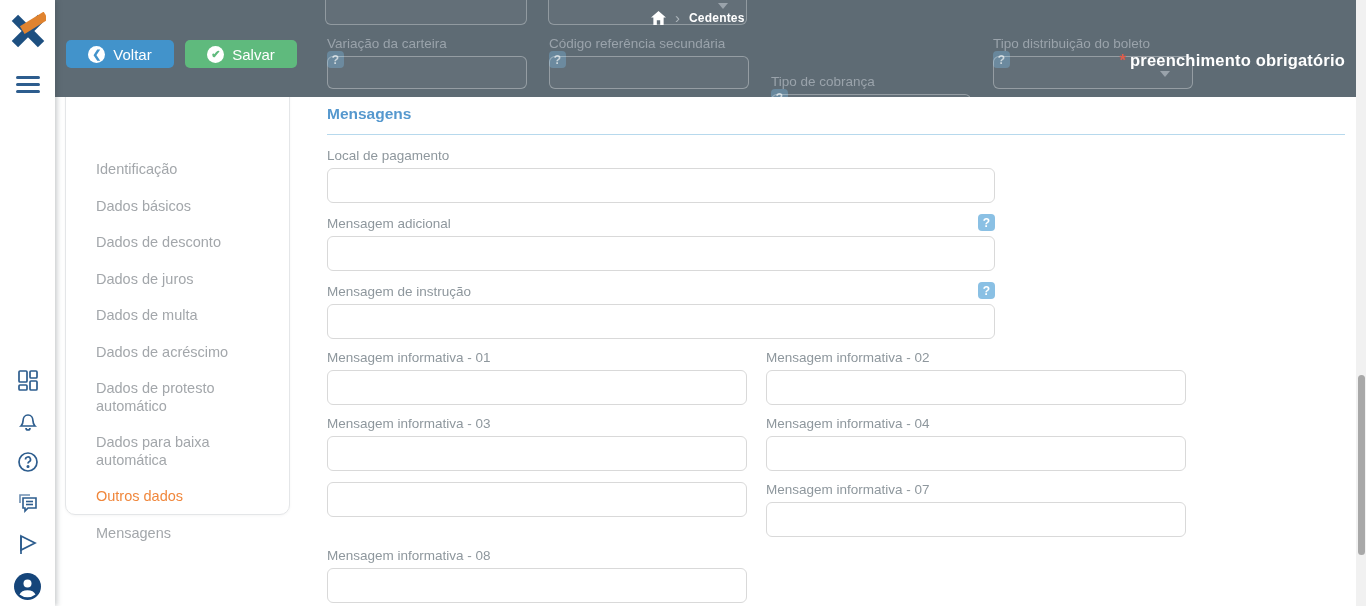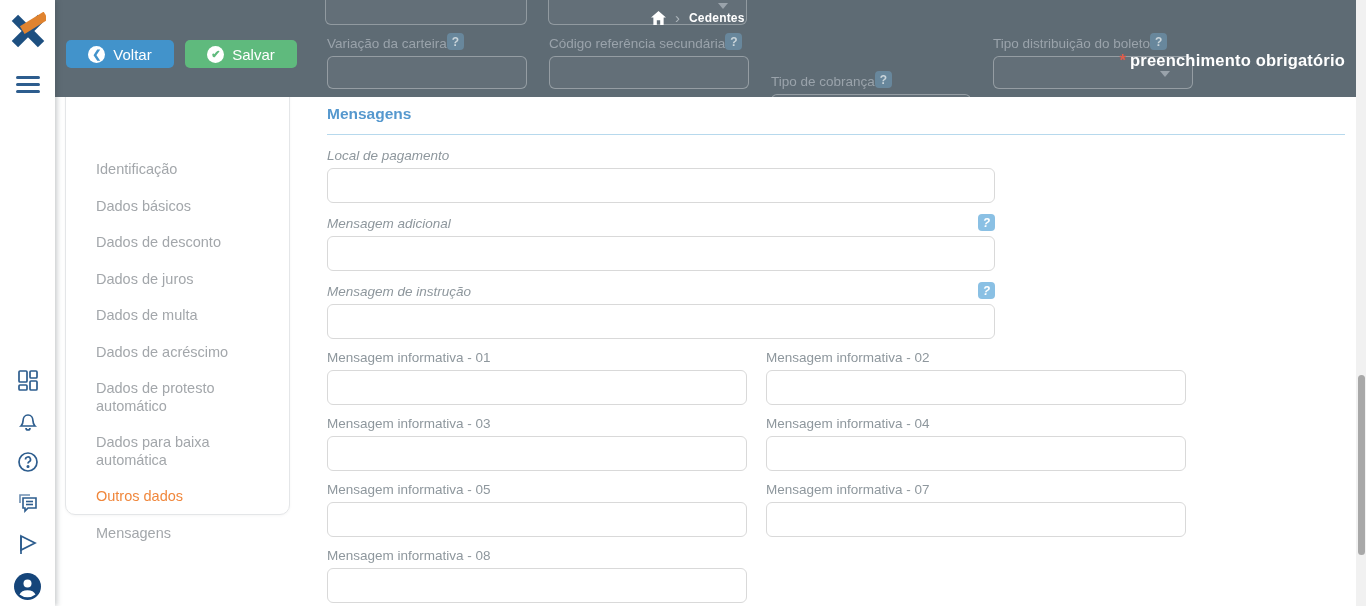--- a/index.html
+++ b/index.html
@@ -34,21 +34,21 @@
   .btn-back { left:11px; width:108px; background:#4293cb; }
   .btn-back .bic { color:#4293cb; }
   .btn-save { left:130px; width:112px; background:#5fba7d; }
   .btn-save .bic { color:#5fba7d; }
 
   .crumb { position:absolute; left:596px; top:9px; display:flex; align-items:center; gap:9px; }
   .crumb .sep { color:#aeb6bc; font-size:15px; }
   .crumb .cur { color:#fff; font-size:12px; font-weight:bold; letter-spacing:.2px; }
 
   .gfield { position:absolute; top:33px; width:200px; }
-  .gfield .glabel-row { display:flex; align-items:flex-start; height:20px; }
+  .gfield .glabel-row { display:flex; justify-content:space-between; align-items:flex-start; height:20px;flex-direction:column; }
   .gfield .glabel { color:#9aa3ab; font-size:13.5px; padding-top:3px; white-space:nowrap; }
   .gfield .gbox { margin-top:3px; height:33px; border:1px solid rgba(255,255,255,.32);
                   border-radius:6px; background:rgba(255,255,255,.03); position:relative; }
   .help { width:17px; height:17px; border-radius:4px; background:#8ac0e4; color:#fff;
           font-size:12px; font-weight:bold; display:flex; align-items:center;
           justify-content:center; flex:0 0 auto; cursor:pointer; }
   .help.ghosted { background:#68879c; color:#c9d4da; }
   .sel-arrow { position:absolute; right:22px; top:14px; width:0; height:0;
                border-left:5px solid transparent; border-right:5px solid transparent;
                border-top:6px solid #9aa3ab; }
@@ -71,21 +71,21 @@
   .sec-title { color:#5598ce; font-size:15.5px; margin-bottom:11px; }
   .sec-divider { height:1px; background:#b7d9ed; margin-bottom:13px; }
 
   .field { margin-bottom:11px; }
   .field .lrow { display:flex; justify-content:space-between; align-items:flex-end;
                  margin-bottom:5px; }
   .field label { color:#8e979d; font-size:13.5px; display:block; }
   .inp { display:block; width:668px; height:35px; border:1px solid #d9d9d9; border-radius:6px;
          background:#fff; font-size:14px; color:#555; padding:0 10px;
          font-family:"Liberation Sans",sans-serif; outline:none; }
-  .field .lrow.w-help { width:668px;font-style:italic; }
+  .field .lrow.w-help { width:668px; }
 
   .grid { display:grid; grid-template-columns:420px 420px; column-gap:19px; }
   .grid .inp { width:420px; }
 
   
   .sb-track { position:absolute; right:0; top:0; width:10px; height:606px; background:#f1f1f1; z-index:50; }
   .sb-thumb { position:absolute; right:1.5px; top:375px; width:7px; height:180px;
               background:#a8a8a8; border-radius:4px; cursor:pointer; }
 </style>
 </head>
@@ -270,23 +270,20 @@
         </div>
       <input class="inp" type="text" value="" style="">
     </div>
     <div class="field">
       <div class="lrow">
           <label>Mensagem informativa - 04</label>
         </div>
       <input class="inp" type="text" value="" style="">
     </div>
     <div class="field">
-      <div class="lrow">
-          <label>Mensagem informativa - 05</label>
-        </div>
       <input class="inp" type="text" value="" style="">
     </div>
     <div class="field">
       <div class="lrow">
           <label>Mensagem informativa - 07</label>
         </div>
       <input class="inp" type="text" value="" style="">
     </div>
     <div class="field">
       <div class="lrow">

